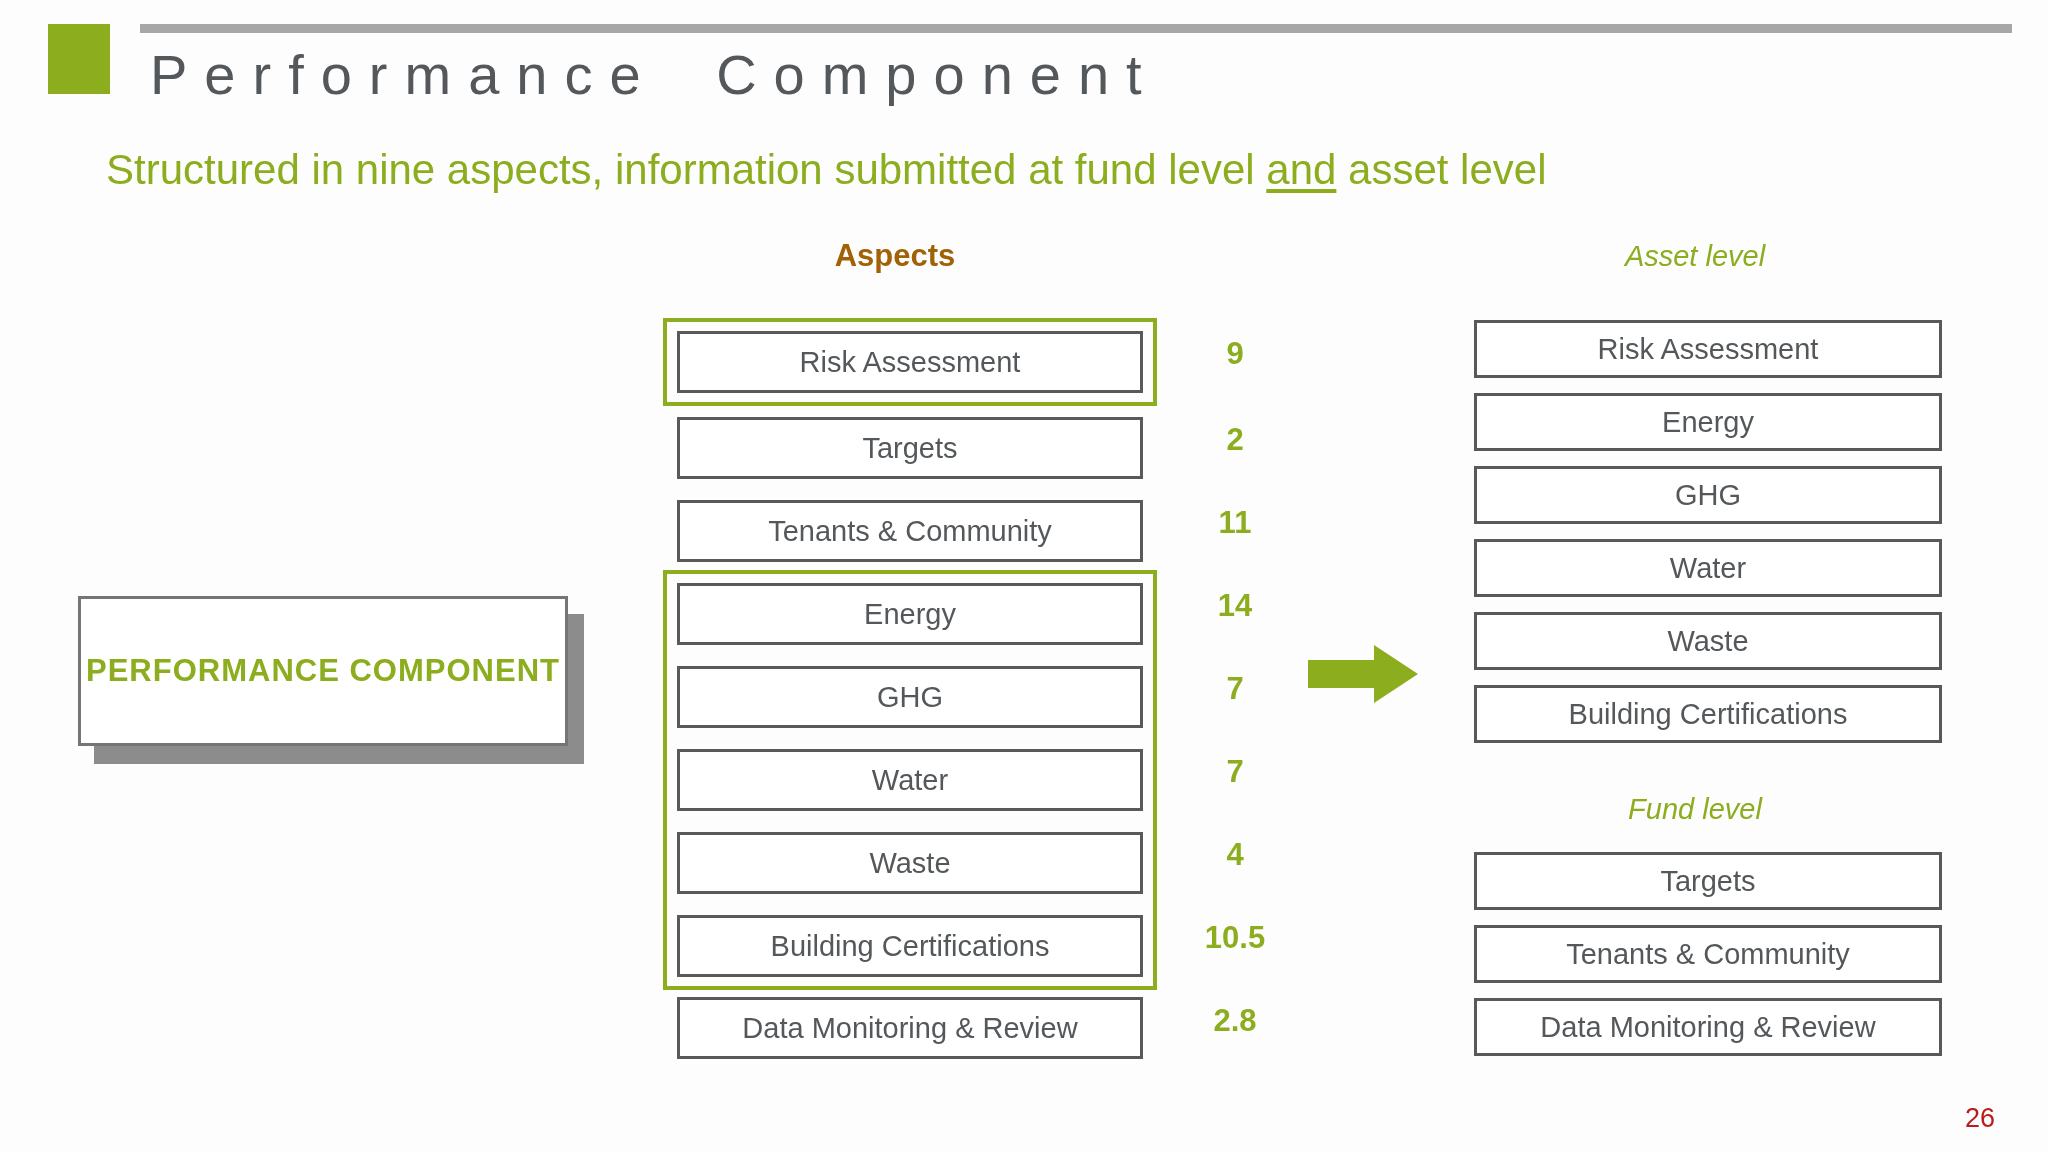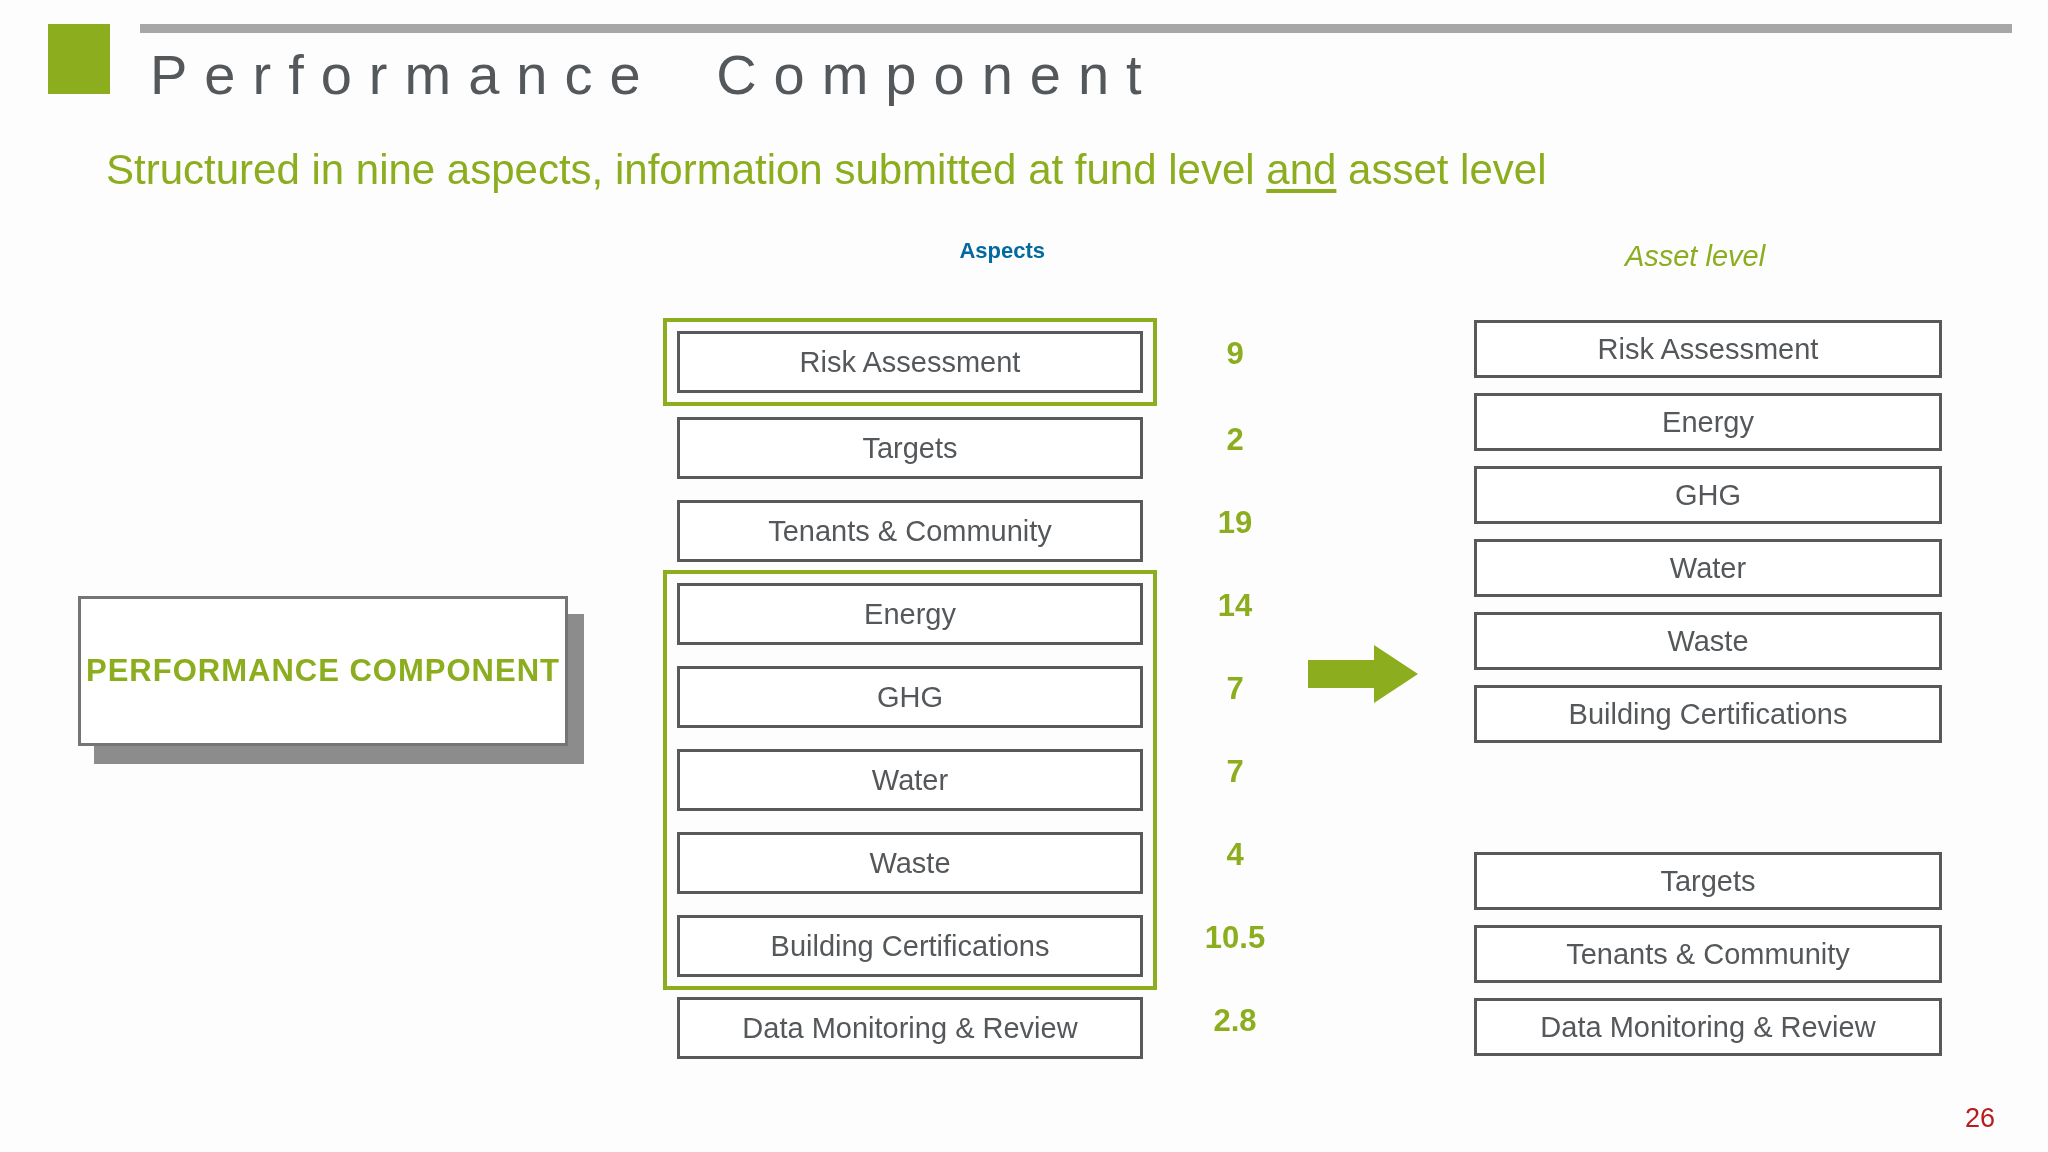--- a/index.html
+++ b/index.html
@@ -26,22 +26,22 @@
     letter-spacing: 17px; word-spacing: 26px; font-weight: 400;
     white-space: nowrap;
   }
   .page-subtitle {
     position: absolute; left: 106px; top: 146px;
     font-size: 42px; color: #8CAD1E; white-space: nowrap;
   }
   .page-subtitle .u { text-decoration: underline; text-underline-offset: 5px; }
   
   .col-header {
-    position: absolute; width: 300px; text-align: right;
-    font-size: 22px; font-weight: bold; color: #0369a1; white-space: nowrap;
+    position: absolute; width: 300px; text-align: center;
+    font-size: 31px; font-weight: bold; color: #a16207; white-space: nowrap;
   }
   .level-header {
     position: absolute; width: 300px; text-align: center;
     font-size: 29px; font-style: italic; color: #8CAD1E; white-space: nowrap;
   }
   
   .perf-box {
     position: absolute; left: 78px; top: 596px;
     width: 490px; height: 150px;
     background: #ffffff; border: 3px solid #757575;
@@ -95,20 +95,21 @@
 
   <div class="accent-square"></div>
   <div class="top-rule"></div>
   <div class="page-title">Performance Component</div>
   <div class="page-subtitle">
     <span>Structured in nine aspects, information submitted at fund level </span><span class="u">and</span><span> asset level</span>
   </div>
 
   <div class="col-header" style="left:745px; top:238px;">Aspects</div>
   <div class="level-header" style="left:1545px; top:240px;">Asset level</div>
+  <div class="level-header" style="left:1545px; top:793px;">Fund level</div>
 
   <div class="perf-box">
     <span>PERFORMANCE COMPONENT</span>
   </div>
 
   <div class="green-frame frame-risk"></div>
   <div class="green-frame frame-group"></div>
 
   <div class="mid-box" style="top:331px;">
       <span>Risk Assessment</span>
@@ -133,21 +134,21 @@
     </div>
   <div class="mid-box" style="top:915px;">
       <span>Building Certifications</span>
     </div>
   <div class="mid-box" style="top:997px;">
       <span>Data Monitoring &amp; Review</span>
     </div>
 
   <div class="pt" style="top:323px;">9</div>
   <div class="pt" style="top:409px;">2</div>
-  <div class="pt" style="top:492px;">19</div>
+  <div class="pt" style="top:492px;">11</div>
   <div class="pt" style="top:575px;">14</div>
   <div class="pt" style="top:658px;">7</div>
   <div class="pt" style="top:741px;">7</div>
   <div class="pt" style="top:824px;">4</div>
   <div class="pt" style="top:907px;">10.5</div>
   <div class="pt" style="top:990px;">2.8</div>
 
   <div class="arrow-wrap">
     <svg width="110" height="58" viewBox="0 0 110 58" xmlns="http://www.w3.org/2000/svg">
       <polygon points="0,15 66,15 66,0 110,29 66,58 66,43 0,43" fill="#8CAD1E"></polygon>

